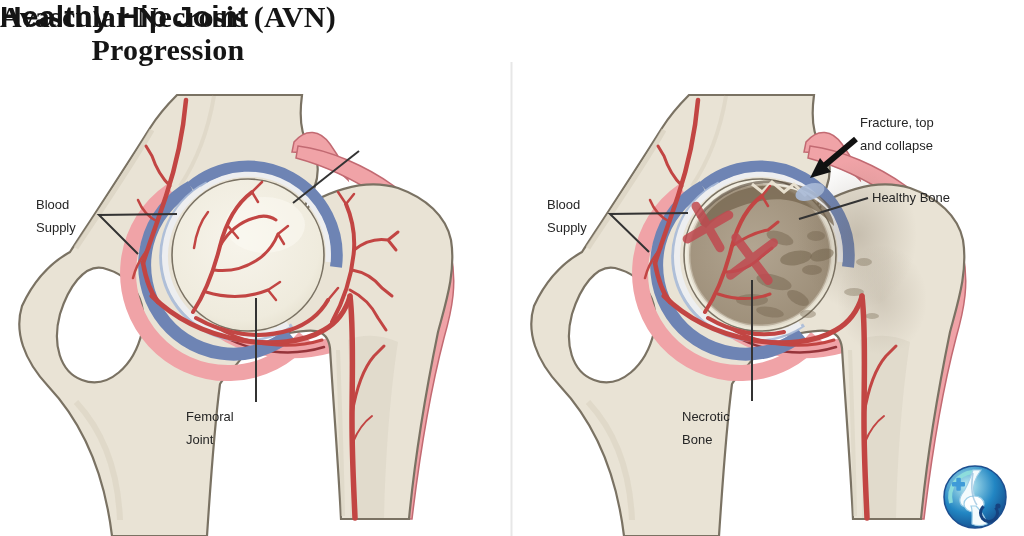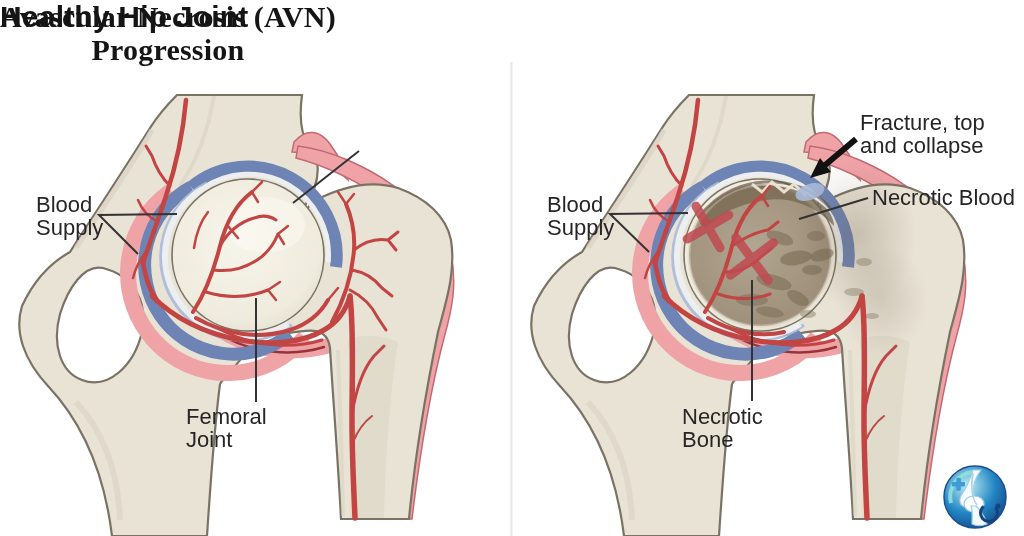--- a/index.html
+++ b/index.html
@@ -1,20 +1,20 @@
 <!DOCTYPE html>
 <html style="--bg: #ffffff; --divider: #e7e7e7; --title: #151515; --text: #262626; --line-color: #333333; --bone-fill: #e9e3d5; --bone-light: #f3f0e5; --bone-outline: #7a7263; --bone-shade: #d8d1c0; --capsule-pink: #f0a3a7; --capsule-outline: #c26a72; --capsule-dark: #bf5058; --cartilage-blue: #6e84b4; --cartilage-light: #a9bad8; --joint-space: #edeef0; --artery-red: #c24543; --artery-dark: #96343a; --necrotic-base: #a79a87; --necrotic-dark: #75664f; --necrotic-deep: #57493a; --x-red: #c04a50; --logo-teal: #8fe0dc; --logo-blue: #2286c3; --logo-deep: #16427f;"><head>
 <meta charset="utf-8">
 <style>
   html,body{margin:0;padding:0;background:#fff;}
   #stage{position:relative;width:1024px;height:536px;background:var(--bg,#fff);overflow:hidden;
          font-family:"Liberation Sans",sans-serif;}
   .title{position:absolute;font-weight:bold;font-size:30px;line-height:33px;text-align:center;
          color:var(--title,#151515);letter-spacing:.2px;}
-  .lbl{position:absolute;font-size:22px;line-height:23px;color:var(--text,#262626);}
+  .lbl{position:absolute;font-size:13px;line-height:23px;color:var(--text,#262626);}
   .center{text-align:left;}
   svg{position:absolute;left:0;top:0;}
   
   .bone{fill:var(--bone-fill);stroke:var(--bone-outline);stroke-width:2.2;}
   .shade{fill:none;stroke:var(--bone-shade);}
   .pinkf{fill:var(--capsule-pink);stroke:var(--capsule-outline);stroke-width:1.5;}
   .pinks{fill:none;stroke:var(--capsule-pink);}
   .blue{fill:none;stroke:var(--cartilage-blue);}
   .bluel{fill:none;stroke:var(--cartilage-light);}
   .space{fill:none;stroke:var(--joint-space);}
@@ -227,21 +227,21 @@
   <div class="lbl center" style="left:186px;top:405px;width:140px;">
     <div>Femoral</div>
     <div>Joint</div>
   </div>
 
   <div class="lbl" style="left:860px;top:111px;">
     <div>Fracture, top</div>
     <div>and collapse</div>
   </div>
 
-  <div class="lbl" style="left:872px;top:186px;">Necrotic Blood</div>
+  <div class="lbl" style="left:872px;top:186px;">Healthy Bone</div>
 
   <div class="lbl" style="left:547px;top:193px;">
     <div>Blood</div>
     <div>Supply</div>
   </div>
 
   <div class="lbl center" style="left:682px;top:405px;width:140px;">
     <div>Necrotic</div>
     <div>Bone</div>
   </div>

